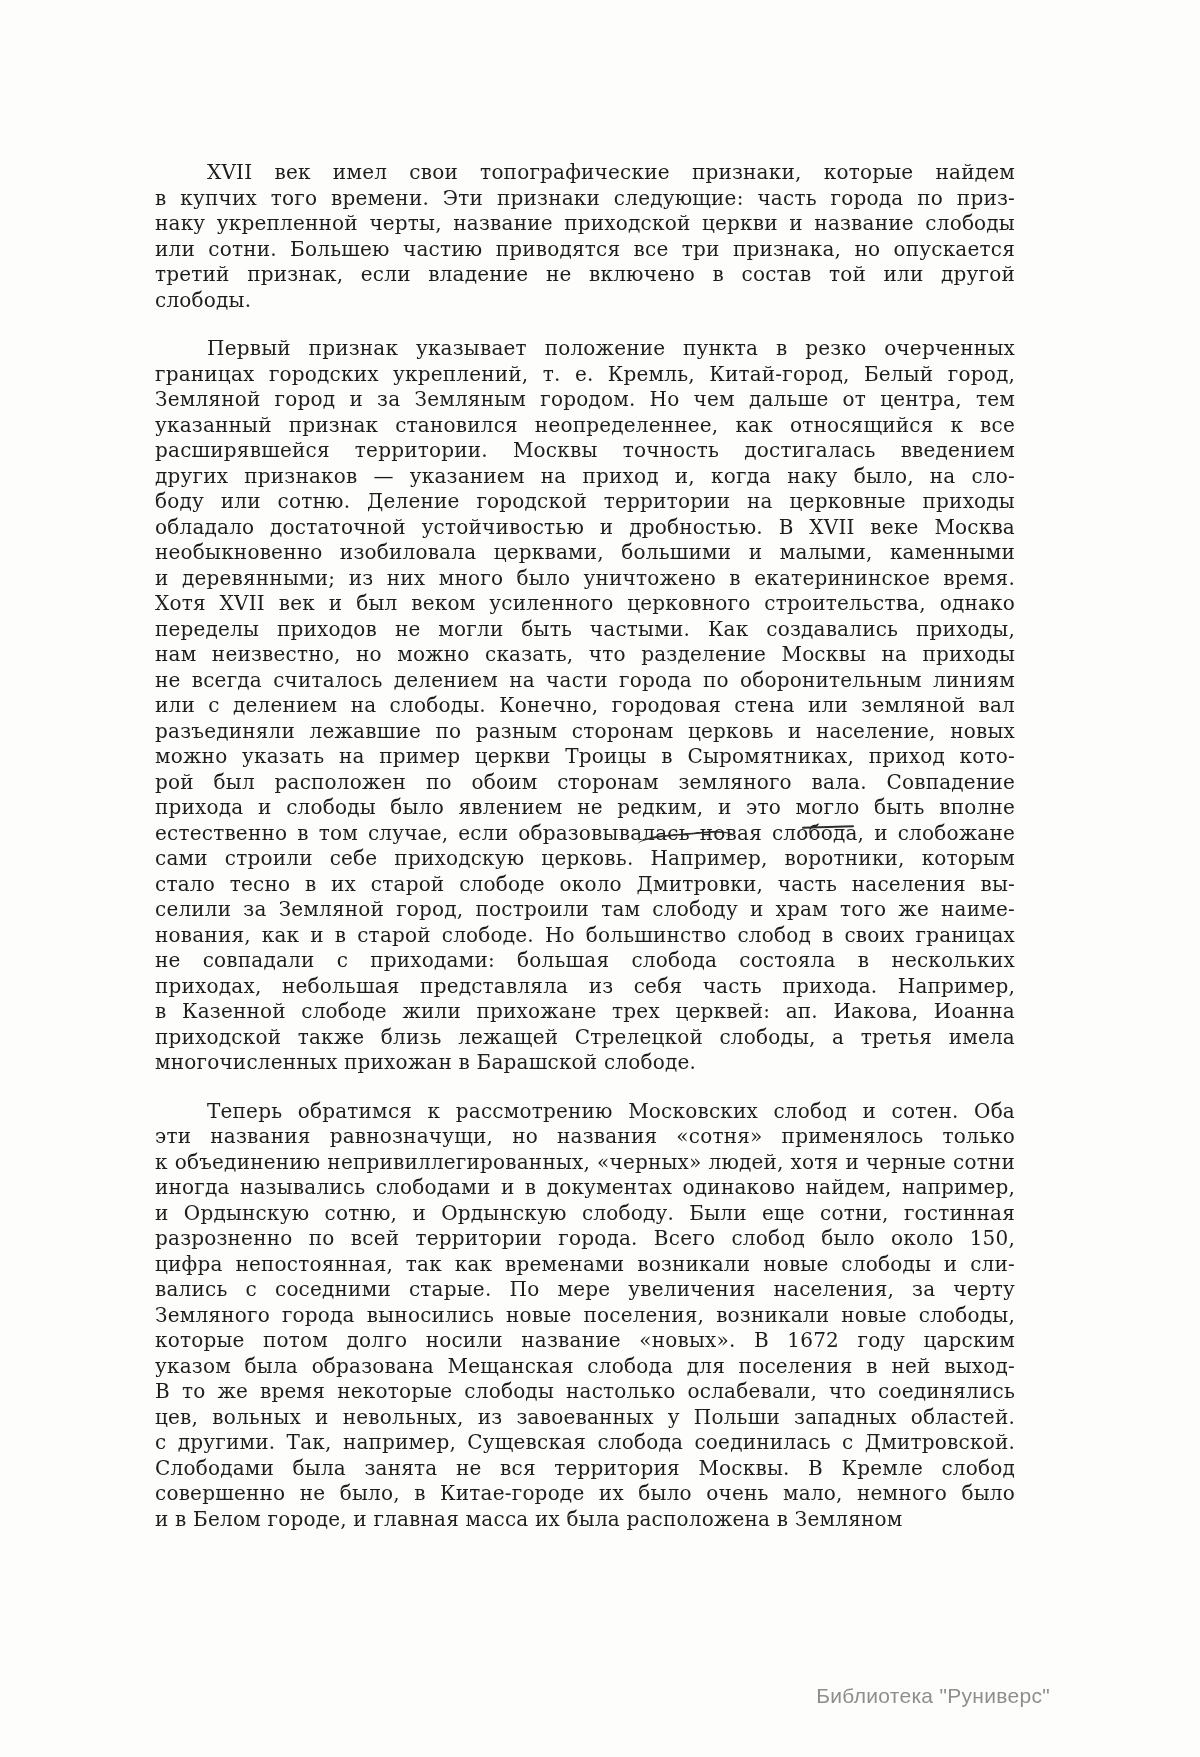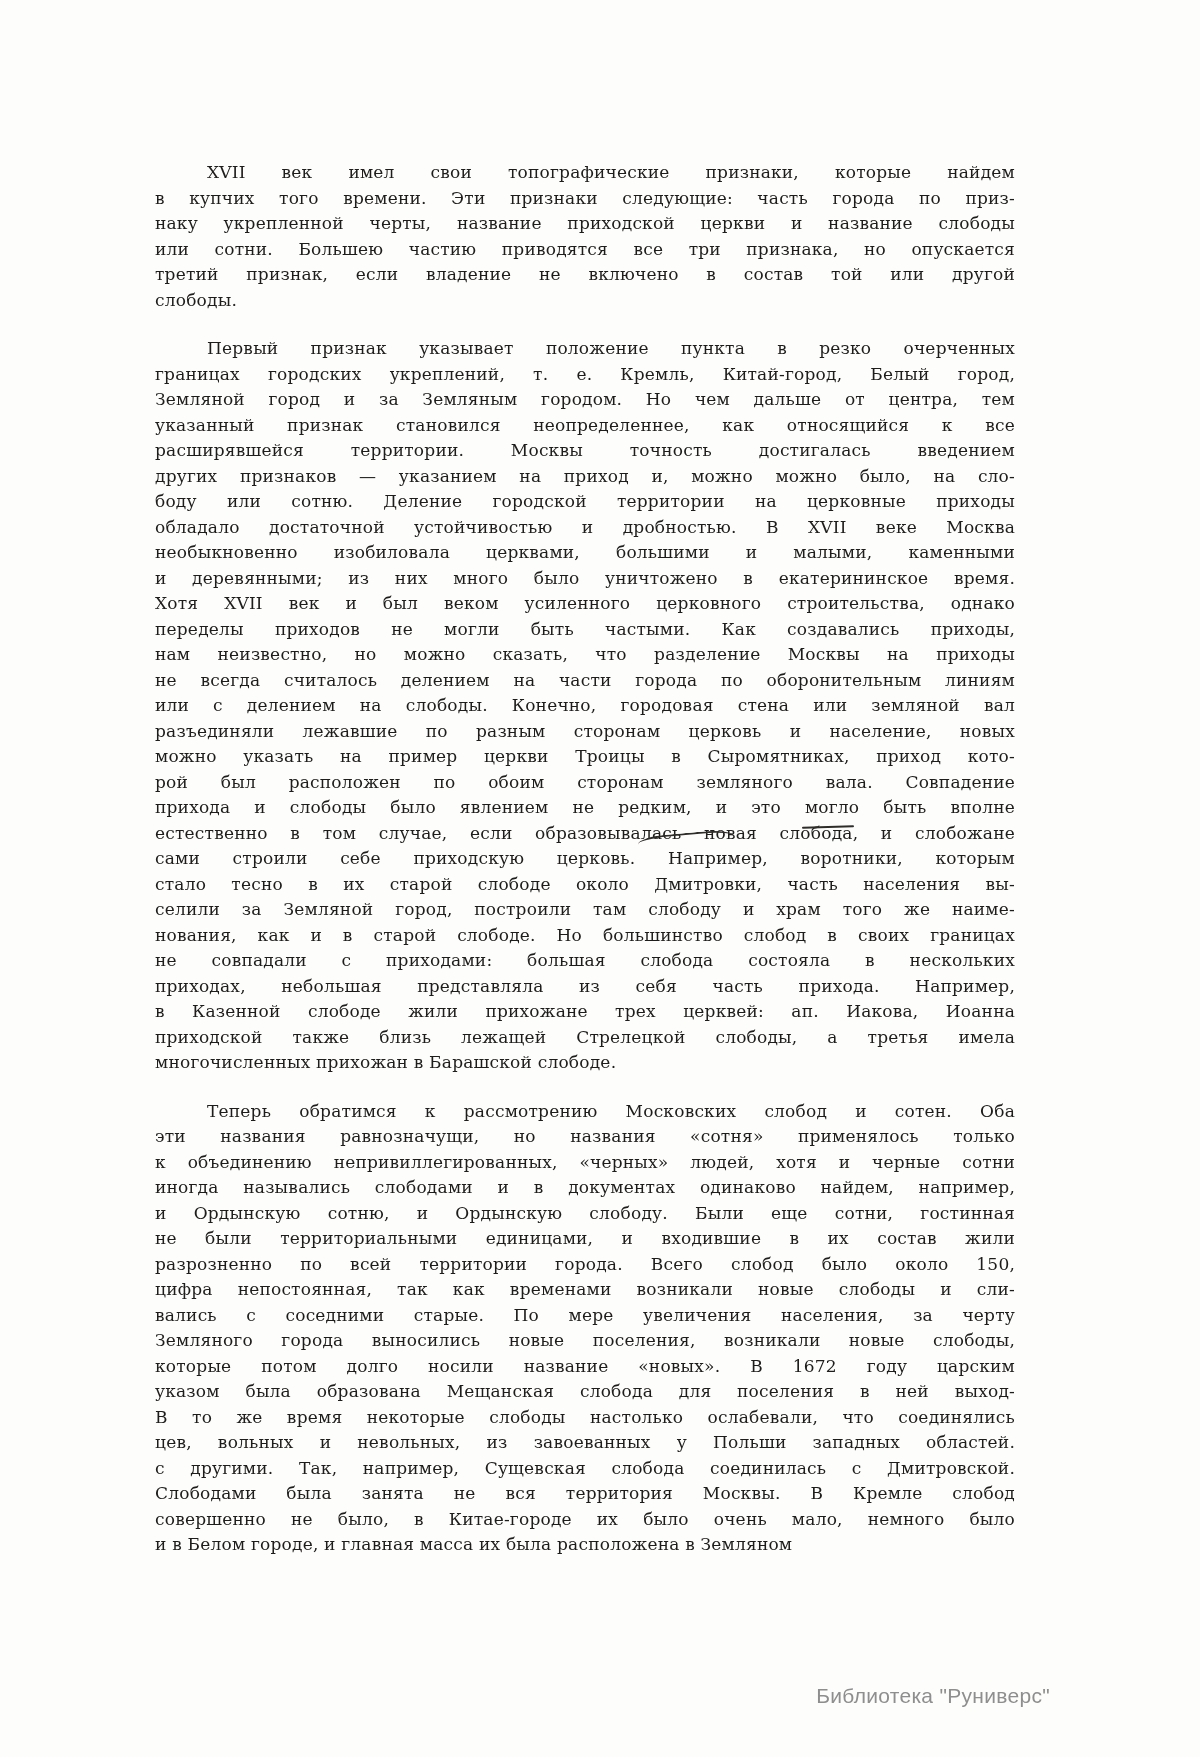--- a/index.html
+++ b/index.html
@@ -14,21 +14,21 @@
     background: #fdfdfc;
     overflow: hidden;
     font-family: "DejaVu Serif", serif;
   }
   .text-block {
     position: absolute;
     left: 155px;
     top: 160px;
     width: 860px;
     color: #1e1d1b;
-    font-size: 17px;
+    font-size: 20px;
     line-height: 25.5px;
     letter-spacing: 0.2px;
   }
   .para { margin: 0; }
   .para + .para { margin-top: 23px; }
   .line {
     text-align: justify;
     text-align-last: justify;
     overflow: hidden;
     white-space: normal;
@@ -80,21 +80,21 @@
         <div class="line">или сотни. Большею частию приводятся все три признака, но опускается</div>
         <div class="line">третий признак, если владение не включено в состав той или другой</div>
         <div class="line last">слободы.</div>
       </div>
       <div class="para">
         <div class="line indent">Первый признак указывает положение пункта в резко очерченных</div>
         <div class="line">границах городских укреплений, т. е. Кремль, Китай-город, Белый город,</div>
         <div class="line">Земляной город и за Земляным городом. Но чем дальше от центра, тем</div>
         <div class="line">указанный признак становился неопределеннее, как относящийся к все</div>
         <div class="line">расширявшейся территории. Москвы точность достигалась введением</div>
-        <div class="line">других признаков — указанием на приход и, можно можно было, на сло-</div>
+        <div class="line">других признаков — указанием на приход и, когда наку было, на сло-</div>
         <div class="line">боду или сотню. Деление городской территории на церковные приходы</div>
         <div class="line">обладало достаточной устойчивостью и дробностью. В XVII веке Москва</div>
         <div class="line">необыкновенно изобиловала церквами, большими и малыми, каменными</div>
         <div class="line">и деревянными; из них много было уничтожено в екатерининское время.</div>
         <div class="line">Хотя XVII век и был веком усиленного церковного строительства, однако</div>
         <div class="line">переделы приходов не могли быть частыми. Как создавались приходы,</div>
         <div class="line">нам неизвестно, но можно сказать, что разделение Москвы на приходы</div>
         <div class="line">не всегда считалось делением на части города по оборонительным линиям</div>
         <div class="line">или с делением на слободы. Конечно, городовая стена или земляной вал</div>
         <div class="line">разъединяли лежавшие по разным сторонам церковь и население, новых</div>
@@ -111,21 +111,20 @@
         <div class="line">в Казенной слободе жили прихожане трех церквей: ап. Иакова, Иоанна</div>
         <div class="line">приходской также близь лежащей Стрелецкой слободы, а третья имела</div>
         <div class="line last">многочисленных прихожан в Барашской слободе.</div>
       </div>
       <div class="para">
         <div class="line indent">Теперь обратимся к рассмотрению Московских слобод и сотен. Оба</div>
         <div class="line">эти названия равнозначущи, но названия «сотня» применялось только</div>
         <div class="line">к объединению непривиллегированных, «черных» людей, хотя и черные сотни</div>
         <div class="line">иногда назывались слободами и в документах одинаково найдем, например,</div>
         <div class="line">и Ордынскую сотню, и Ордынскую слободу. Были еще сотни, гостинная</div>
-        <div class="line">не были территориальными единицами, и входившие в их состав жили</div>
         <div class="line">разрозненно по всей территории города. Всего слобод было около 150,</div>
         <div class="line">цифра непостоянная, так как временами возникали новые слободы и сли-</div>
         <div class="line">вались с соседними старые. По мере увеличения населения, за черту</div>
         <div class="line">Земляного города выносились новые поселения, возникали новые слободы,</div>
         <div class="line">которые потом долго носили название «новых». В 1672 году царским</div>
         <div class="line">указом была образована Мещанская слобода для поселения в ней выход-</div>
         <div class="line">В то же время некоторые слободы настолько ослабевали, что соединялись</div>
         <div class="line">цев, вольных и невольных, из завоеванных у Польши западных областей.</div>
         <div class="line">с другими. Так, например, Сущевская слобода соединилась с Дмитровской.</div>
         <div class="line">Слободами была занята не вся территория Москвы. В Кремле слобод</div>

